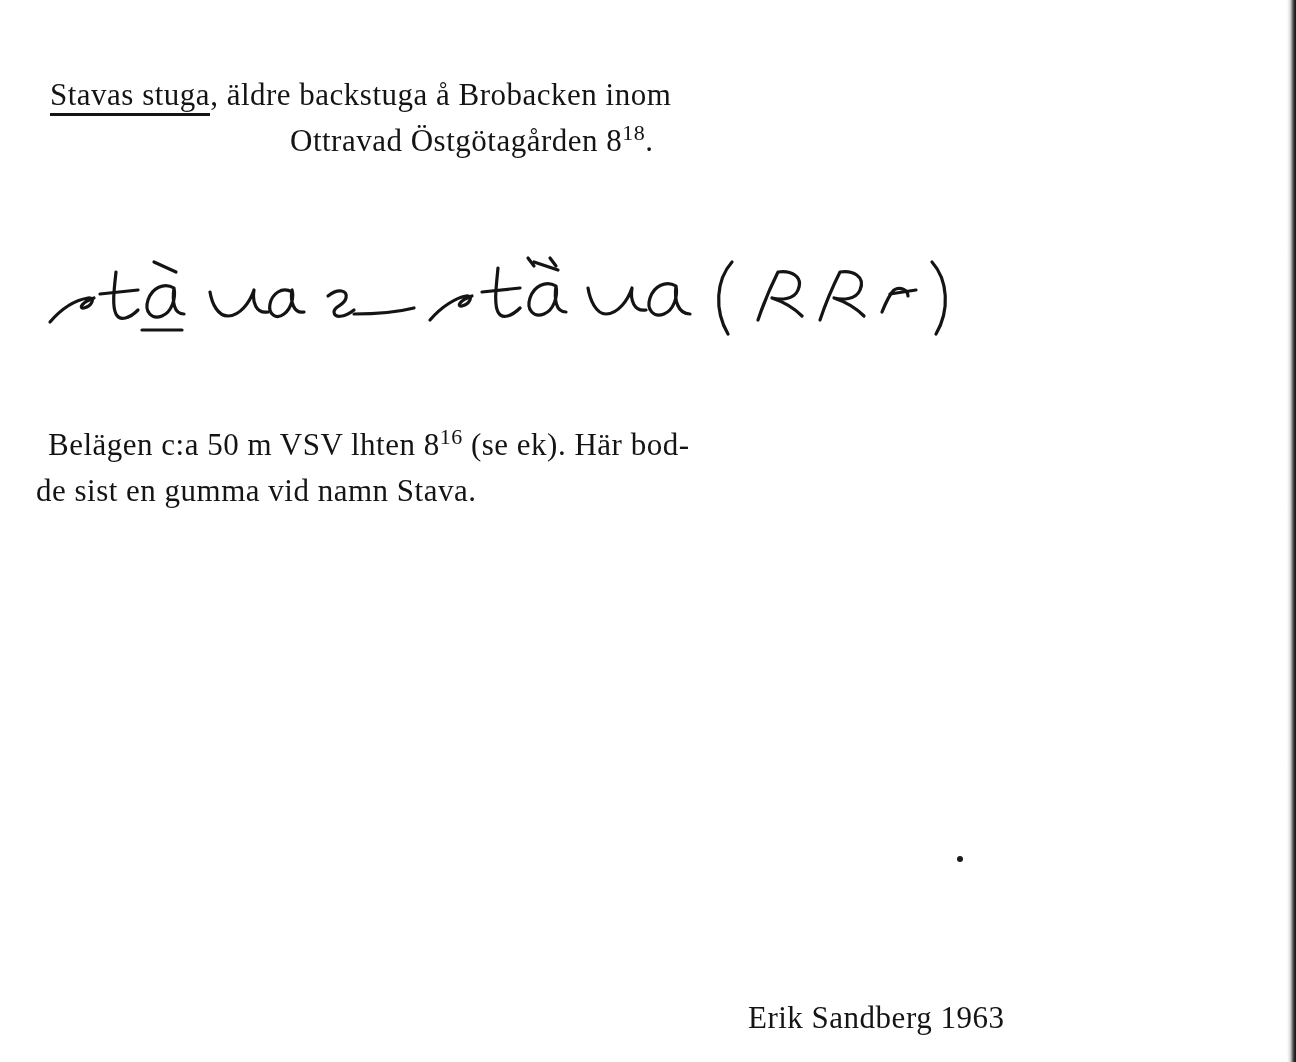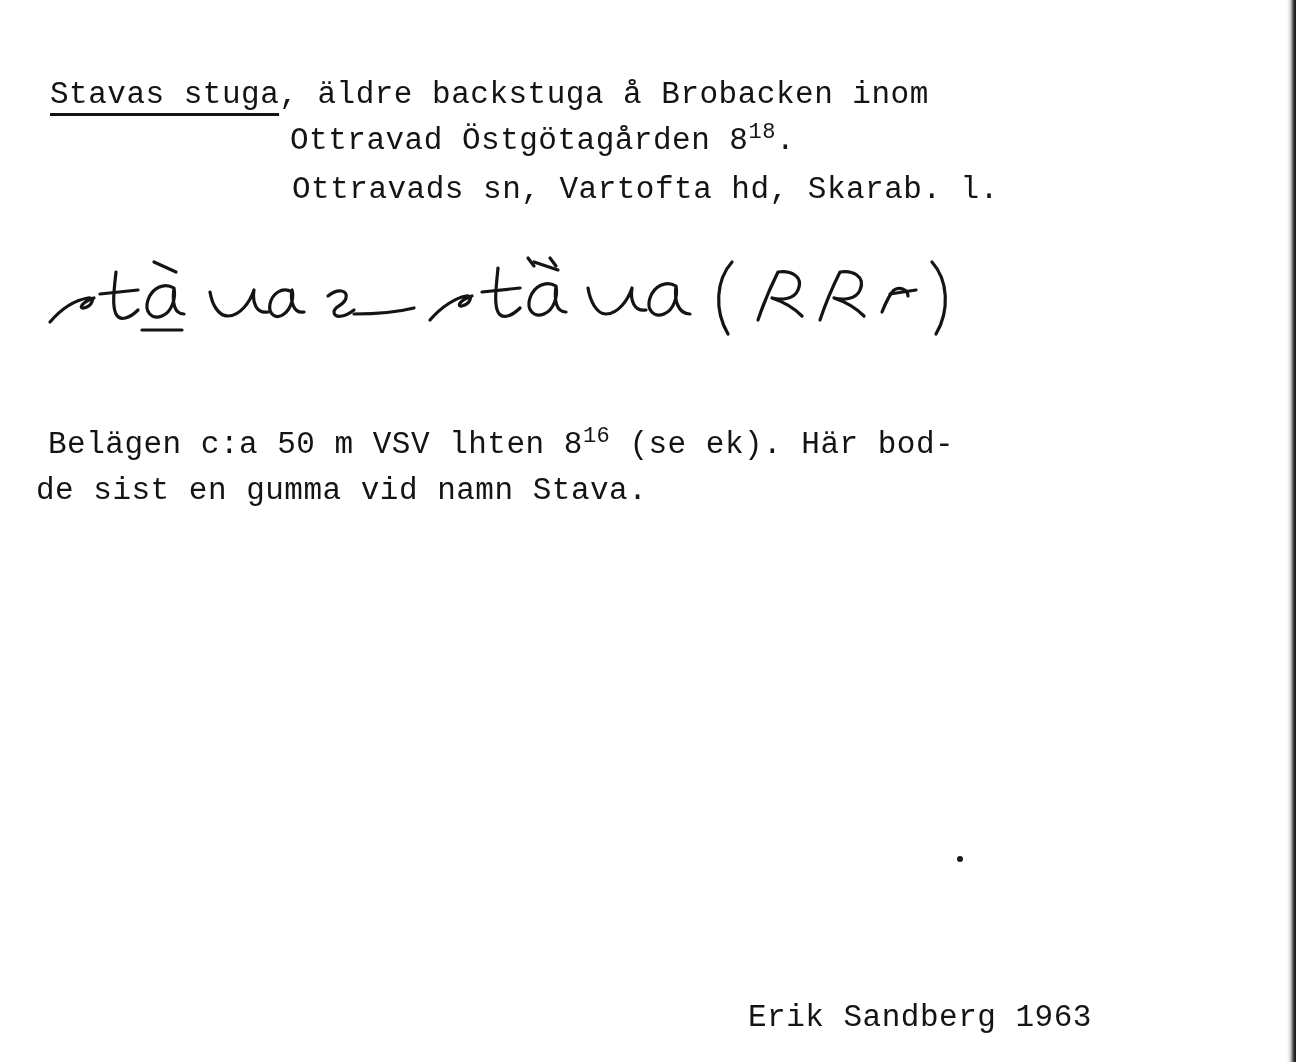--- a/index.html
+++ b/index.html
@@ -36,21 +36,21 @@
     right: 9px;
     top: 640px;
     width: 5px;
     height: 40px;
     background: #ffffff;
   }
 
   
   .typed {
     position: absolute;
-    font-family: Liberation Mono, monospace;
+    font-family: Liberation Serif, serif;
     font-size: 31px;
     line-height: 46px;
     letter-spacing: 0.5px;
     color: #141414;
     white-space: pre;
   }
 
   .line-title {
     top: 72px;
     left: 50px;
@@ -115,21 +115,20 @@
 </style>
 </head>
 <body>
 
 <div id="card">
 
   <div class="typed line-title"><span class="title-underlined">Stavas stuga</span><span>, äldre backstuga å Brobacken inom</span></div>
 
   <div class="typed line-2"><span>Ottravad Östgötagården 8</span><span class="sup">18</span><span>.</span></div>
 
-  <div class="typed line-3">Ottravads sn, Vartofta hd, Skarab. l.</div>
 
   <div class="handwriting">
     <svg width="920" height="110" viewBox="0 0 920 110" fill="none" xmlns="http://www.w3.org/2000/svg" aria-hidden="true">
       <g stroke="#141414" stroke-width="3.2" fill="none" stroke-linecap="round" stroke-linejoin="round">
 
         <path d="M8 86 C20 72, 34 64, 46 62 C54 61, 50 70, 42 72 C36 73, 40 66, 52 62"></path>
 
         <path d="M74 36 C72 54, 70 70, 74 78 C78 86, 88 82, 96 74"></path>
         <path d="M58 58 L96 54"></path>
 

